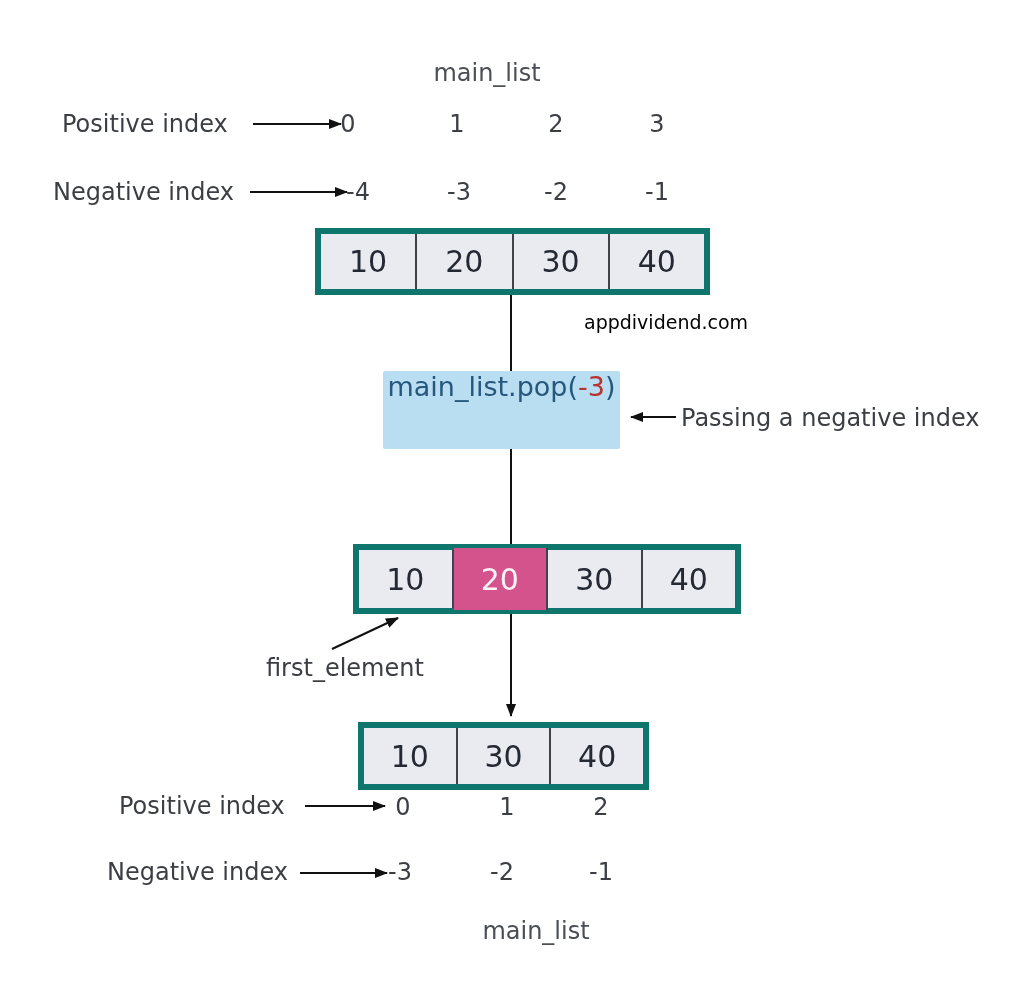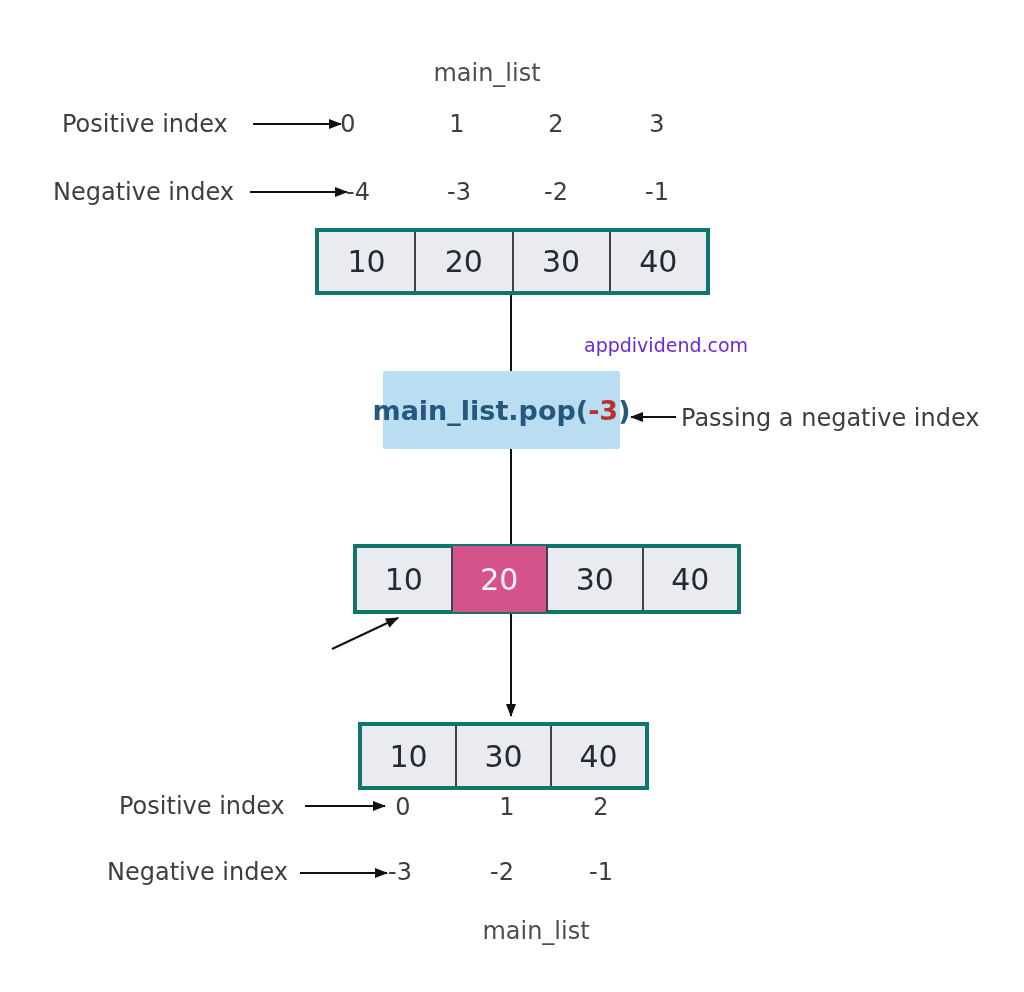--- a/index.html
+++ b/index.html
@@ -15,42 +15,42 @@
   .idx-row{position:absolute;left:0;top:0;width:1024px;height:30px;}
   .idx{position:absolute;top:0;width:48px;text-align:center;font-size:24px;color:#3b3e43;}
   
   #top-pos-row  .idx-0{left:324px}#top-pos-row  .idx-1{left:433px}#top-pos-row  .idx-2{left:532px}#top-pos-row  .idx-3{left:633px}
   #top-neg-row  .idx-0{left:334px}#top-neg-row  .idx-1{left:435px}#top-neg-row  .idx-2{left:532px}#top-neg-row  .idx-3{left:633px}
   #bot-pos-row  .idx-0{left:379px}#bot-pos-row  .idx-1{left:483px}#bot-pos-row  .idx-2{left:577px}
   #bot-neg-row  .idx-0{left:376px}#bot-neg-row  .idx-1{left:478px}#bot-neg-row  .idx-2{left:577px}
   
   .array{
     position:absolute;display:flex;box-sizing:border-box;
-    border:4px solid #0f766e;background:#e9ebf1;
+    border:6px solid #0f766e;background:#e9ebf1;
   }
   .cell{
     flex:1 1 0;display:flex;align-items:center;justify-content:center;
     font-size:30px;font-weight:500;color:#242933;
     border-right:2px solid #3d424b;box-sizing:border-box;
   }
   .cell:last-child{border-right:none;border-radius:29px;}
   .cell.hl{
     background:#d5538d;color:#fdf3f7;
     margin-top:-2px;margin-bottom:-2px;
   }
   
   .code-box{
     left:383px;top:371px;width:237px;height:78px;
     background:#b9ddf1;border-radius:2px;
-    display:flex;align-items:center;justify-content:center;
-    font-size:27px;white-space:nowrap;font-weight:bold;
+    display:flex;align-items:flex-start;justify-content:center;
+    font-size:27px;white-space:nowrap;
   }
   .code-main{color:#26577c;}
   .code-arg{color:#b8332f;}
-  .watermark{left:584px;top:334px;font-size:19px;color:#6d28d9;}
+  .watermark{left:584px;top:311px;font-size:19px;color:#000000;}
   svg.overlay{position:absolute;left:0;top:0;z-index:0;}
   .layer{position:absolute;left:0;top:0;z-index:1;width:100%;height:100%;}
 </style>
 </head>
 <body>
 
 <svg class="overlay" width="1024" height="992" viewBox="0 0 1024 992">
   <defs>
     <marker id="ah" markerUnits="userSpaceOnUse" markerWidth="14" markerHeight="12" refX="12" refY="5" orient="auto">
       <path d="M0,0 L13,5 L0,10 Z" fill="#111111"></path>
@@ -109,20 +109,21 @@
 
   <div class="abs lbl" style="left:681px;top:404px;">Passing a negative index</div>
 
   <div class="array" style="left:353px;top:544px;width:388px;height:70px;">
       <div class="cell cell-0">10</div>
       <div class="cell cell-1 hl">20</div>
       <div class="cell cell-2">30</div>
       <div class="cell cell-3">40</div>
     </div>
 
+  <div class="abs lbl" style="left:266px;top:654px;">first_element</div>
 
   <div class="array" style="left:358px;top:722px;width:291px;height:68px;">
       <div class="cell cell-0">10</div>
       <div class="cell cell-1">30</div>
       <div class="cell cell-2">40</div>
     </div>
 
   <div class="abs lbl" style="left:119px;top:792px;">Positive index</div>
   <div class="abs lbl" style="left:107px;top:858px;">Negative index</div>
 

